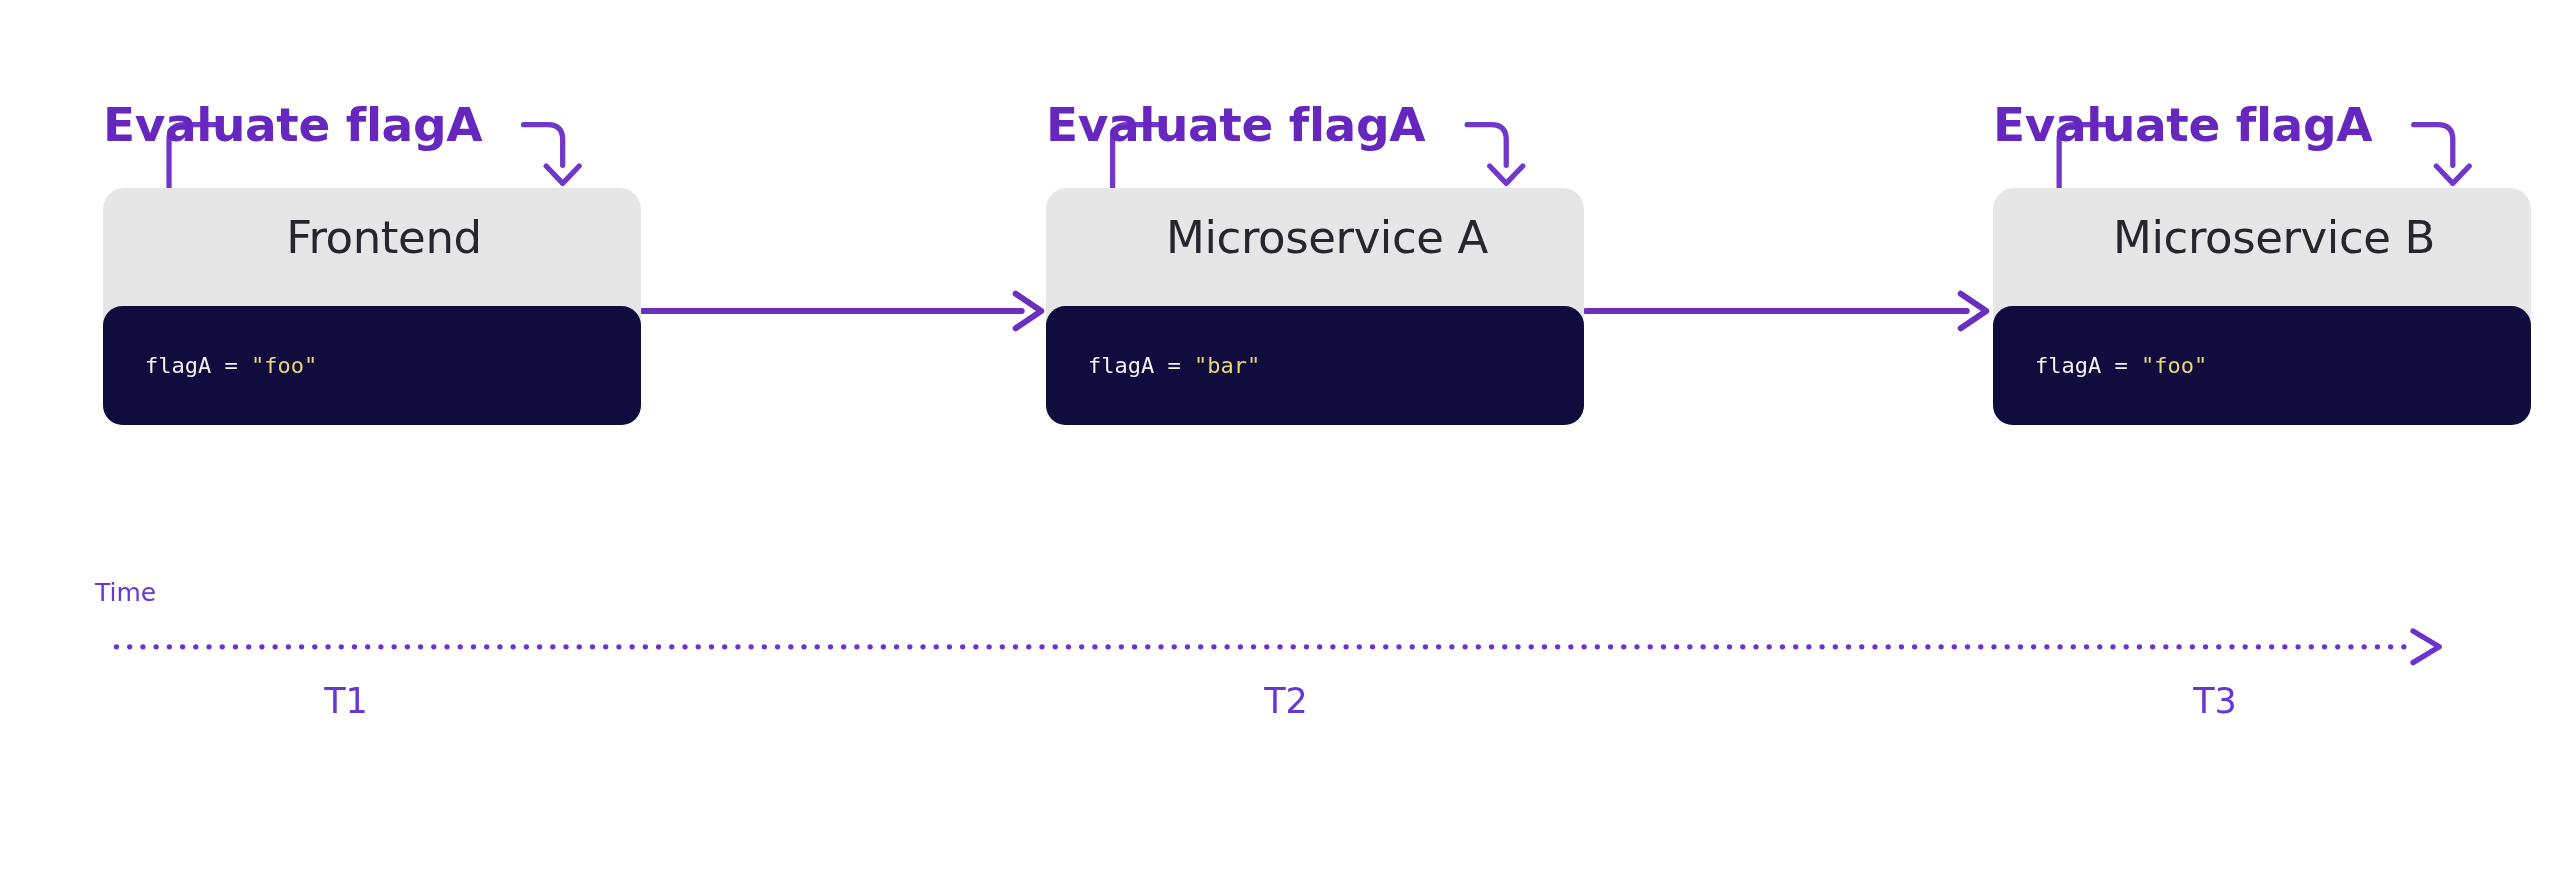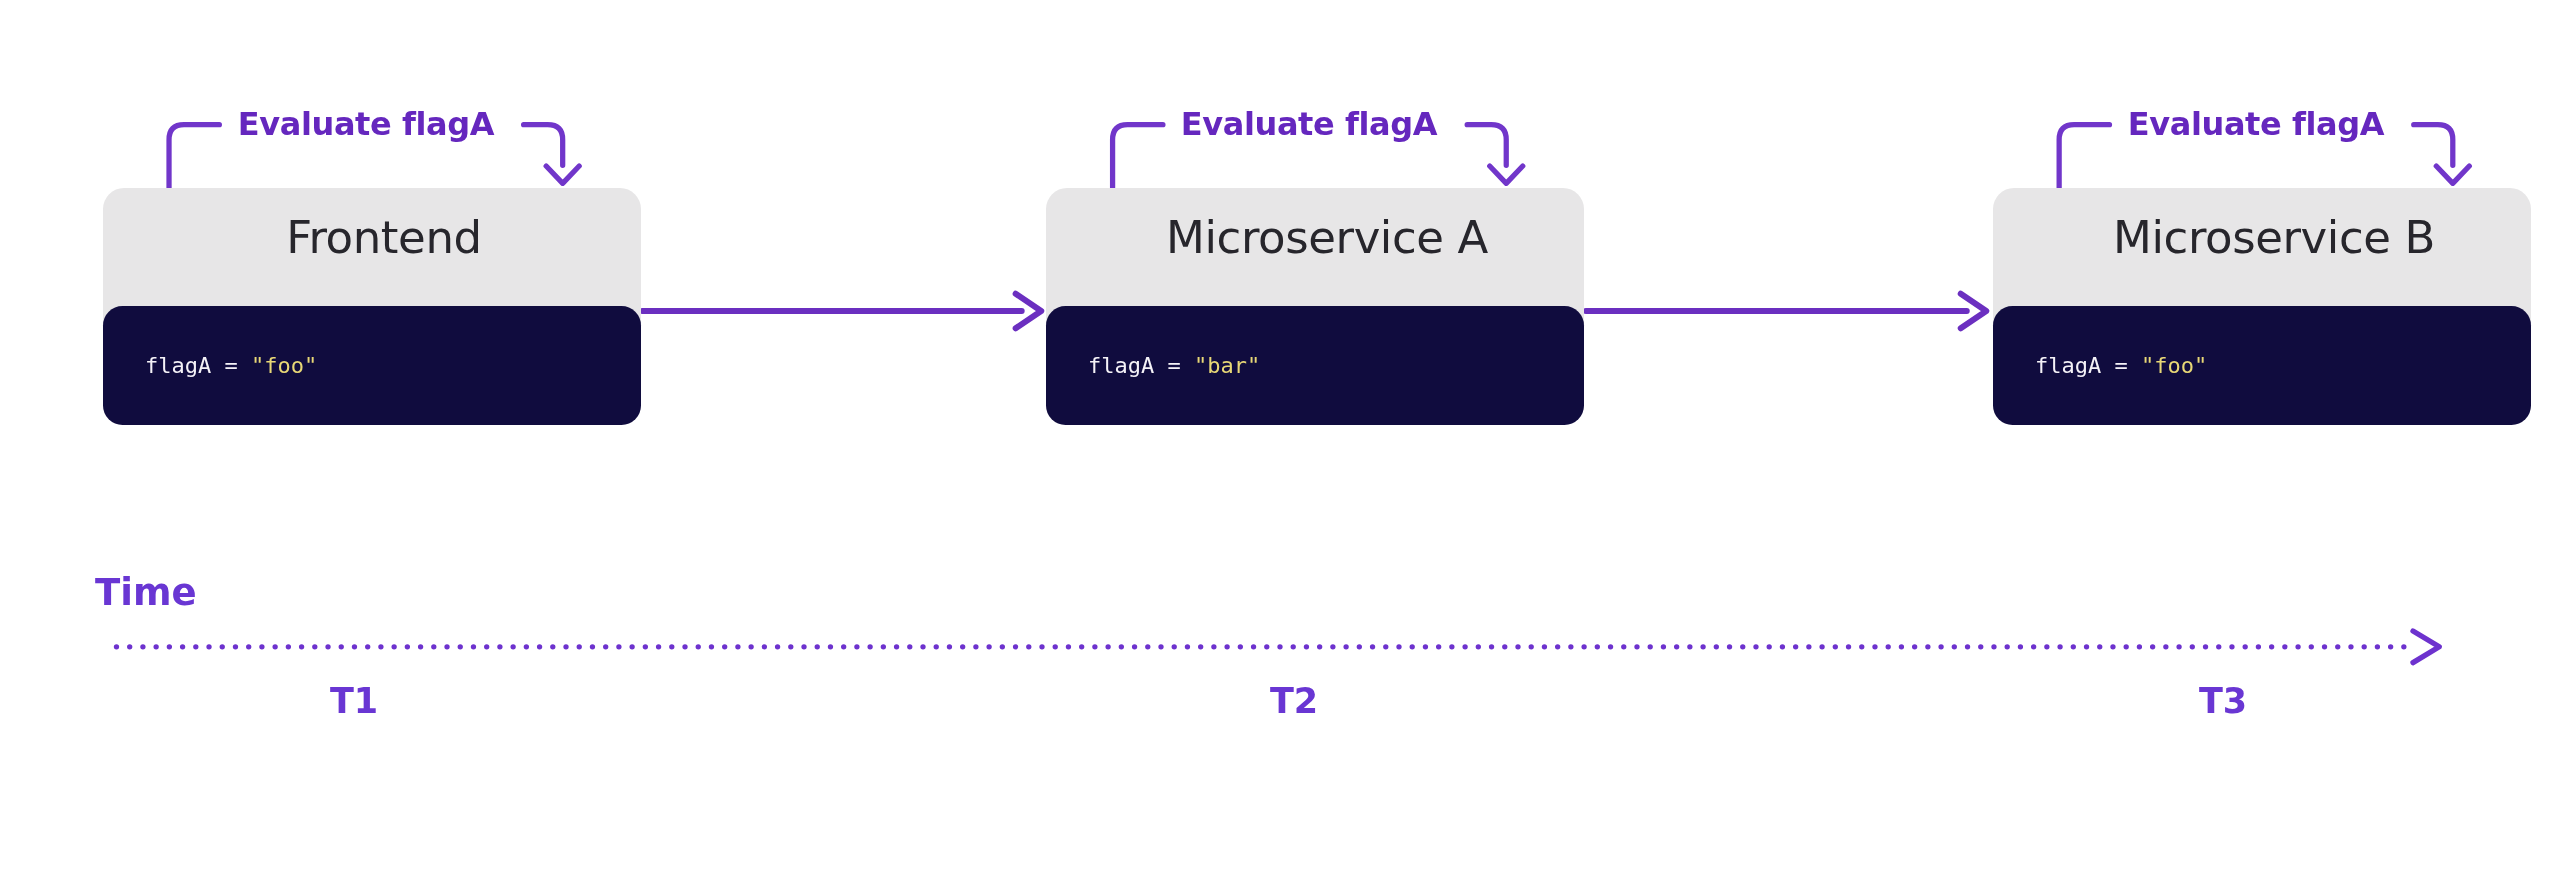--- a/index.html
+++ b/index.html
@@ -29,22 +29,22 @@
   .timeline-dotted{stroke:var(--timeline-dots);stroke-width:7;fill:none;stroke-linecap:round;stroke-dasharray:0.1 17.5;}
   .timeline-head{stroke:var(--timeline-dots);stroke-width:7;fill:none;stroke-linecap:round;stroke-linejoin:round;}
 
   .unit{position:absolute;top:0;width:538px;height:466px;}
   .unit-frontend{left:103px;}
   .unit-ms-a{left:1046px;}
   .unit-ms-b{left:1993px;}
 
   .eval-label{
     position:absolute;left:0;top:105px;width:526px;
-    text-align:center;
-    font-size:32px;font-weight:bold;line-height:39px;
+    text-align:left;
+    font-size:47px;font-weight:bold;line-height:39px;
     color:var(--eval-label);
     letter-spacing:-0.4px;
   }
   .card{position:absolute;left:0;top:188px;width:538px;}
   .card-header{
     box-sizing:border-box;
     height:136px;
     padding-bottom:38px;
     background:var(--card-header-bg);
     border-radius:21px 21px 0 0;
@@ -65,29 +65,28 @@
     border-radius:19.5px;
     display:flex;align-items:center;
     padding-left:42px;
   }
   .code-line{font-family:"DejaVu Sans Mono","Liberation Mono",monospace;font-size:22px;line-height:33px;white-space:pre;}
   .code-plain{color:var(--code-text);}
   .code-string{color:var(--code-string);}
 
   .time-label{
     position:absolute;left:95px;top:572px;
-    font-size:37px;font-weight:bold;line-height:41px;
+    font-size:25px;font-weight:normal;line-height:41px;
     color:var(--time-label);
   }
   .tick-label{
     position:absolute;top:681px;
     transform:translateX(-50%);
-    font-size:35px;font-weight:bold;line-height:41px;
+    font-size:35px;font-weight:normal;line-height:41px;
     color:var(--time-label);
-    margin-left:8px;
   }
   .tick-t1{left:346px;}
   .tick-t2{left:1286px;}
   .tick-t3{left:2215px;}
 </style>
 </head>
 <body>
 
 <div class="canvas">
 

